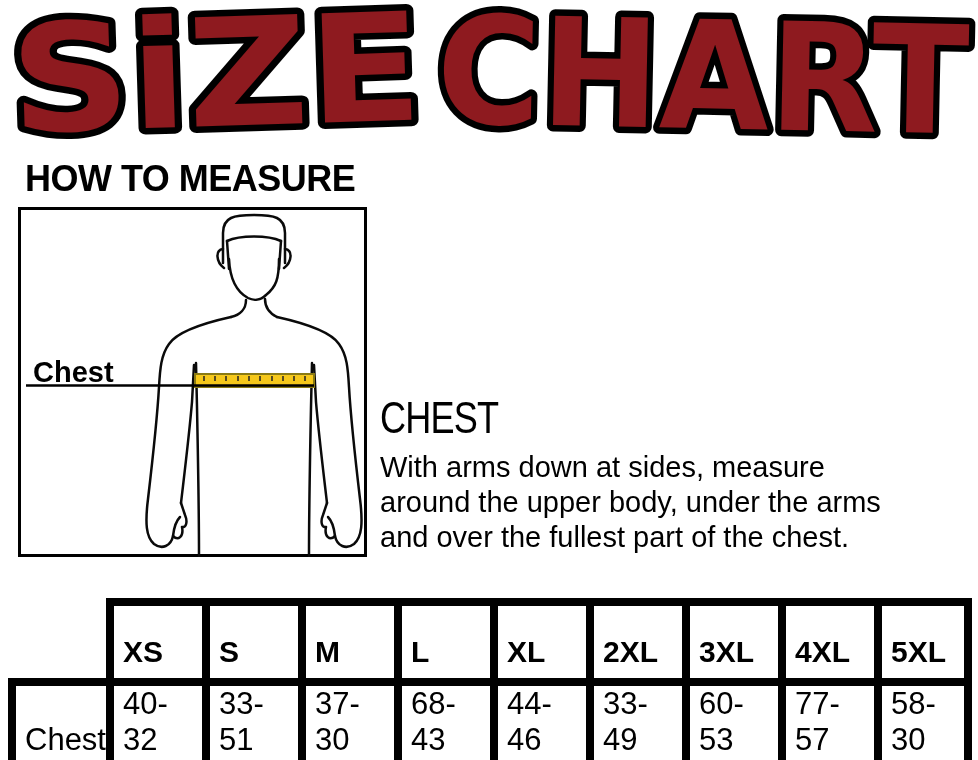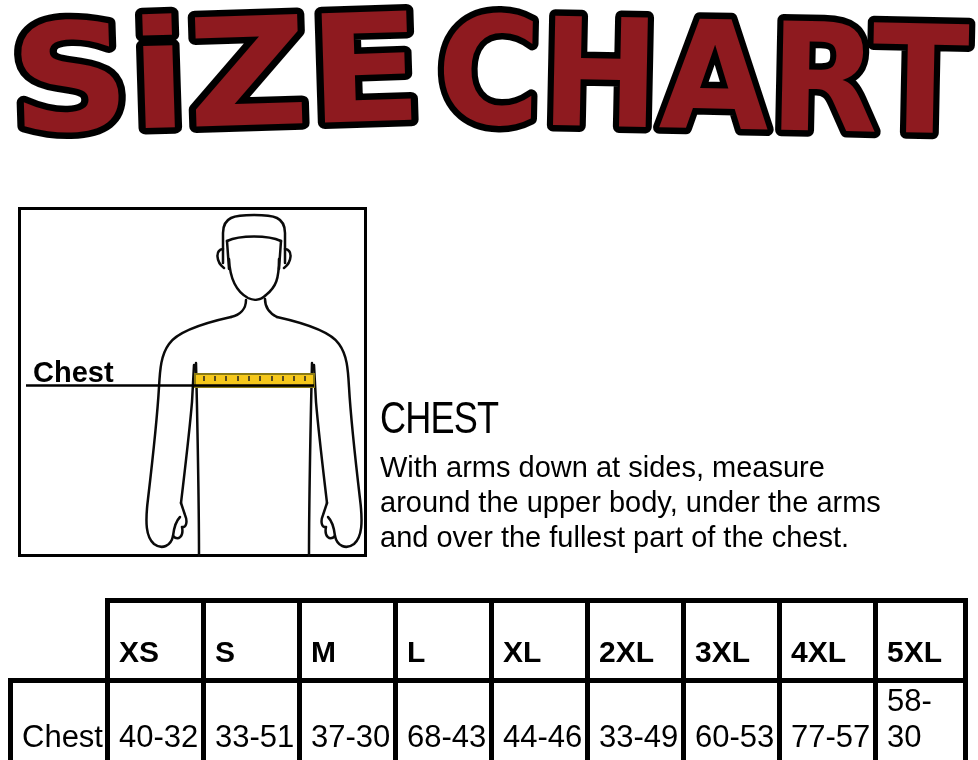--- a/index.html
+++ b/index.html
@@ -21,38 +21,39 @@
   .chest-heading{
     position:absolute;left:380px;top:396px;font-size:44px;line-height:1;
     transform:scaleX(0.82);transform-origin:left top;letter-spacing:-1px;
   }
   .chest-instructions{position:absolute;left:380px;top:450px;width:620px;font-size:29px;}
   .chest-instructions .line{line-height:35px;white-space:nowrap;}
   .size-table{
     position:absolute;left:8px;top:598px;border-collapse:collapse;table-layout:fixed;
   }
   .size-table th,.size-table td{
-    border:5px solid #000000;vertical-align:bottom;text-align:left;
+    border:8px solid #000000;vertical-align:bottom;text-align:left;
     background:#fff;font-size:31px;font-weight:normal;padding:0 0 6px 9px;
   }
   .size-table th{font-weight:bold;font-size:30px;padding-bottom:9px;}
   .size-table .ghost{border:none;background:transparent;}
   .row-header{height:80px;}
   .row-body{height:78px;}
 </style>
 </head>
 <body>
 
 <div class="page">
 
   <svg class="title-banner" width="978" height="152" viewBox="0 0 978 152">
     <text class="title-word" x="10" y="126" font-size="150" stroke-width="13" textLength="412" lengthAdjust="spacingAndGlyphs" transform="rotate(-1.8 210 70)" fill="#8E1A1F">SiZE</text>
     <text class="title-word" x="437" y="128" font-size="150" stroke-width="13" textLength="532" lengthAdjust="spacingAndGlyphs" transform="rotate(1.2 700 70)" fill="#8E1A1F">CHART</text>
   </svg>
 
+  <div class="h2m-heading">HOW TO MEASURE</div>
 
   <svg class="diagram-svg" width="349" height="350" viewBox="0 0 349 350" font-family="&quot;Liberation Sans&quot;,sans-serif">
     <rect x="1.5" y="1.5" width="346" height="347" fill="#ffffff" stroke="#000" stroke-width="3"></rect>
 
     <g>
 
       <path class="fig" d="M 205 56 L 205 26 C 205 10 216 8 236 8 C 256 8 267 10 267 26 L 267 56"></path>
       <path class="fig" d="M 209 34 C 222 28 250 28 263 34"></path>
       <path class="fig" d="M 209 34 L 211 62"></path>
       <path class="fig" d="M 263 34 L 261 62"></path>

